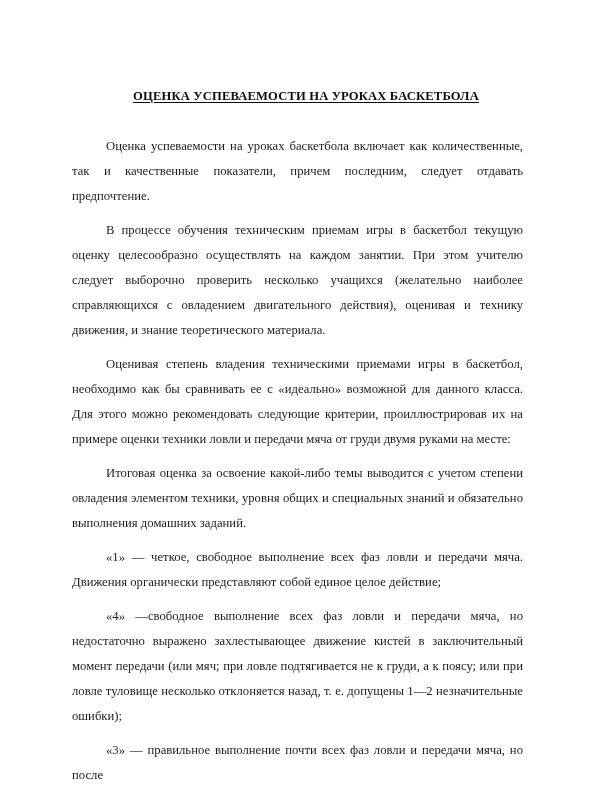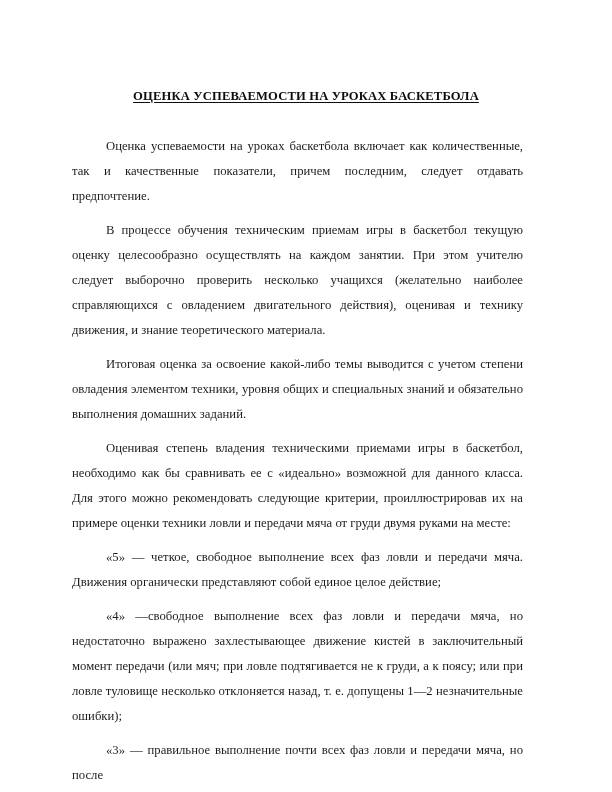--- a/index.html
+++ b/index.html
@@ -65,24 +65,24 @@
 
 <div class="page">
   <div class="content">
 
     <h1 class="doc-title">ОЦЕНКА УСПЕВАЕМОСТИ НА УРОКАХ БАСКЕТБОЛА</h1>
 
     <p class="para">Оценка успеваемости на уроках баскетбола включает как количественные, так и качественные показатели, причем последним, следует отдавать предпочтение.</p>
 
     <p class="para">В процессе обучения техническим приемам игры в баскетбол текущую оценку целесообразно осуществлять на каждом занятии. При этом учителю следует выборочно проверить несколько учащихся (желательно наиболее справляющихся с овладением двигательного действия), оценивая и технику движения, и знание теоретического материала.</p>
 
+    <p class="para">Оценивая степень владения техническими приемами игры в баскетбол, необходимо как бы сравнивать ее с «идеально» возможной для данного класса. Для этого можно рекомендовать следующие критерии, проиллюстрировав их на примере оценки техники ловли и передачи мяча от груди двумя руками на месте:</p>
+
     <p class="para">Итоговая оценка за освоение какой-либо темы выводится с учетом степени овладения элементом техники, уровня общих и специальных знаний и обязательно выполнения домашних заданий.</p>
 
-    <p class="para">Оценивая степень владения техническими приемами игры в баскетбол, необходимо как бы сравнивать ее с «идеально» возможной для данного класса. Для этого можно рекомендовать следующие критерии, проиллюстрировав их на примере оценки техники ловли и передачи мяча от груди двумя руками на месте:</p>
-
-    <p class="para">«5» — четкое, свободное выполнение всех фаз ловли и передачи мяча. Движения органически представляют собой единое целое действие;</p>
+    <p class="para">«1» — четкое, свободное выполнение всех фаз ловли и передачи мяча. Движения органически представляют собой единое целое действие;</p>
 
     <p class="para">«4» —свободное выполнение всех фаз ловли и передачи мяча, но недостаточно выражено захлестывающее движение кистей в заключительный момент передачи (или мяч; при ловле подтягивается не к груди, а к поясу; или при ловле туловище несколько отклоняется назад, т. е. допущены 1—2 незначительные ошибки);</p>
 
     <p class="para">«3» — правильное выполнение почти всех фаз ловли и передачи мяча, но после</p>
 
   </div>
 </div>
 
 </body></html>

